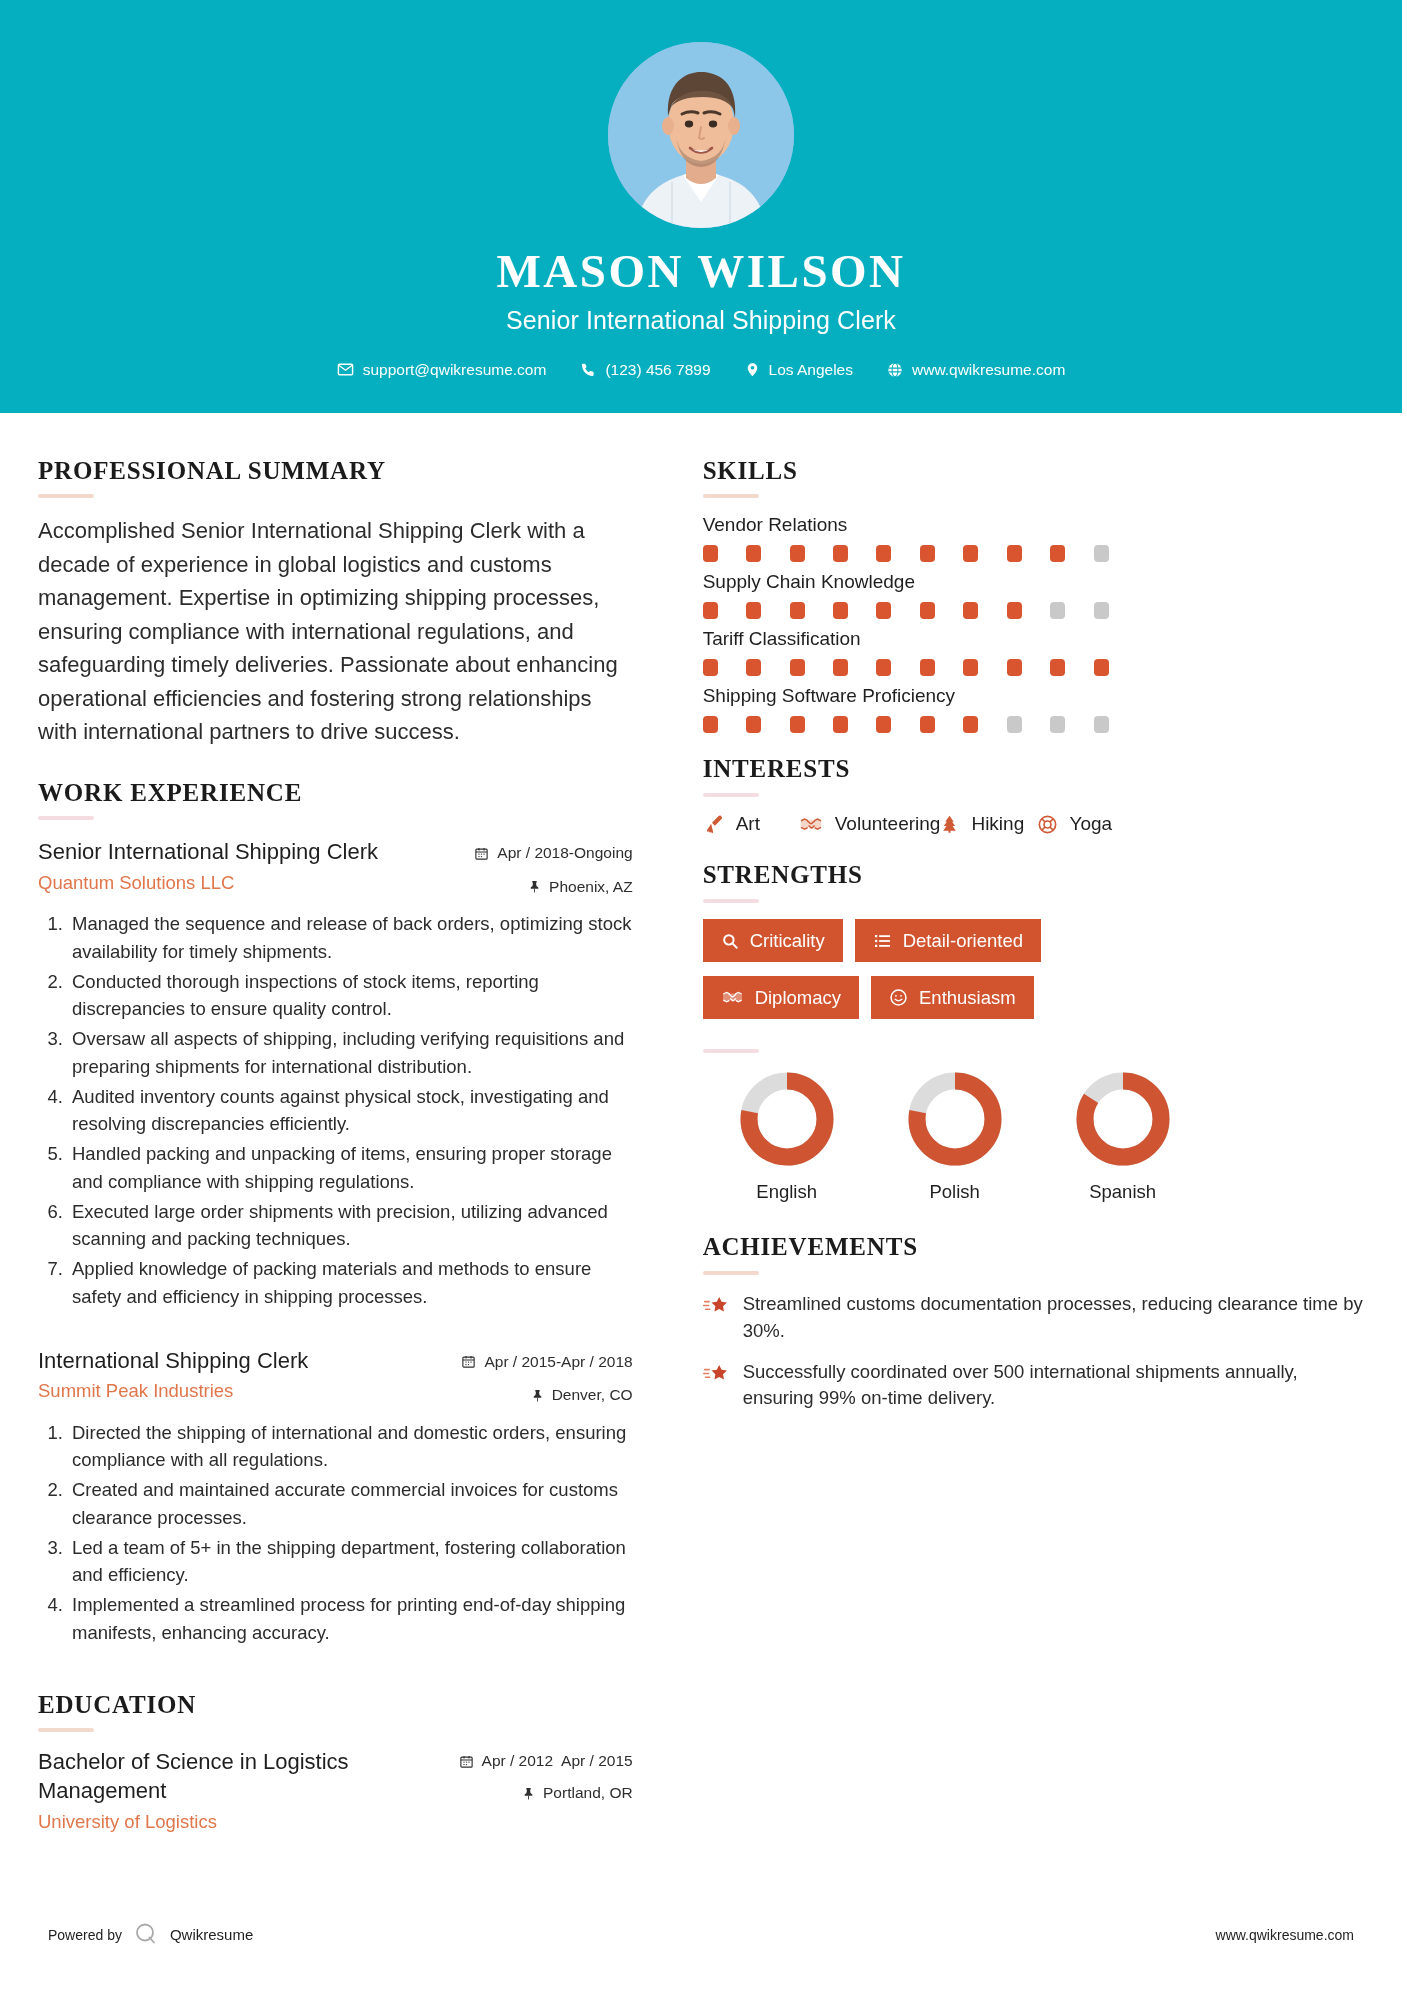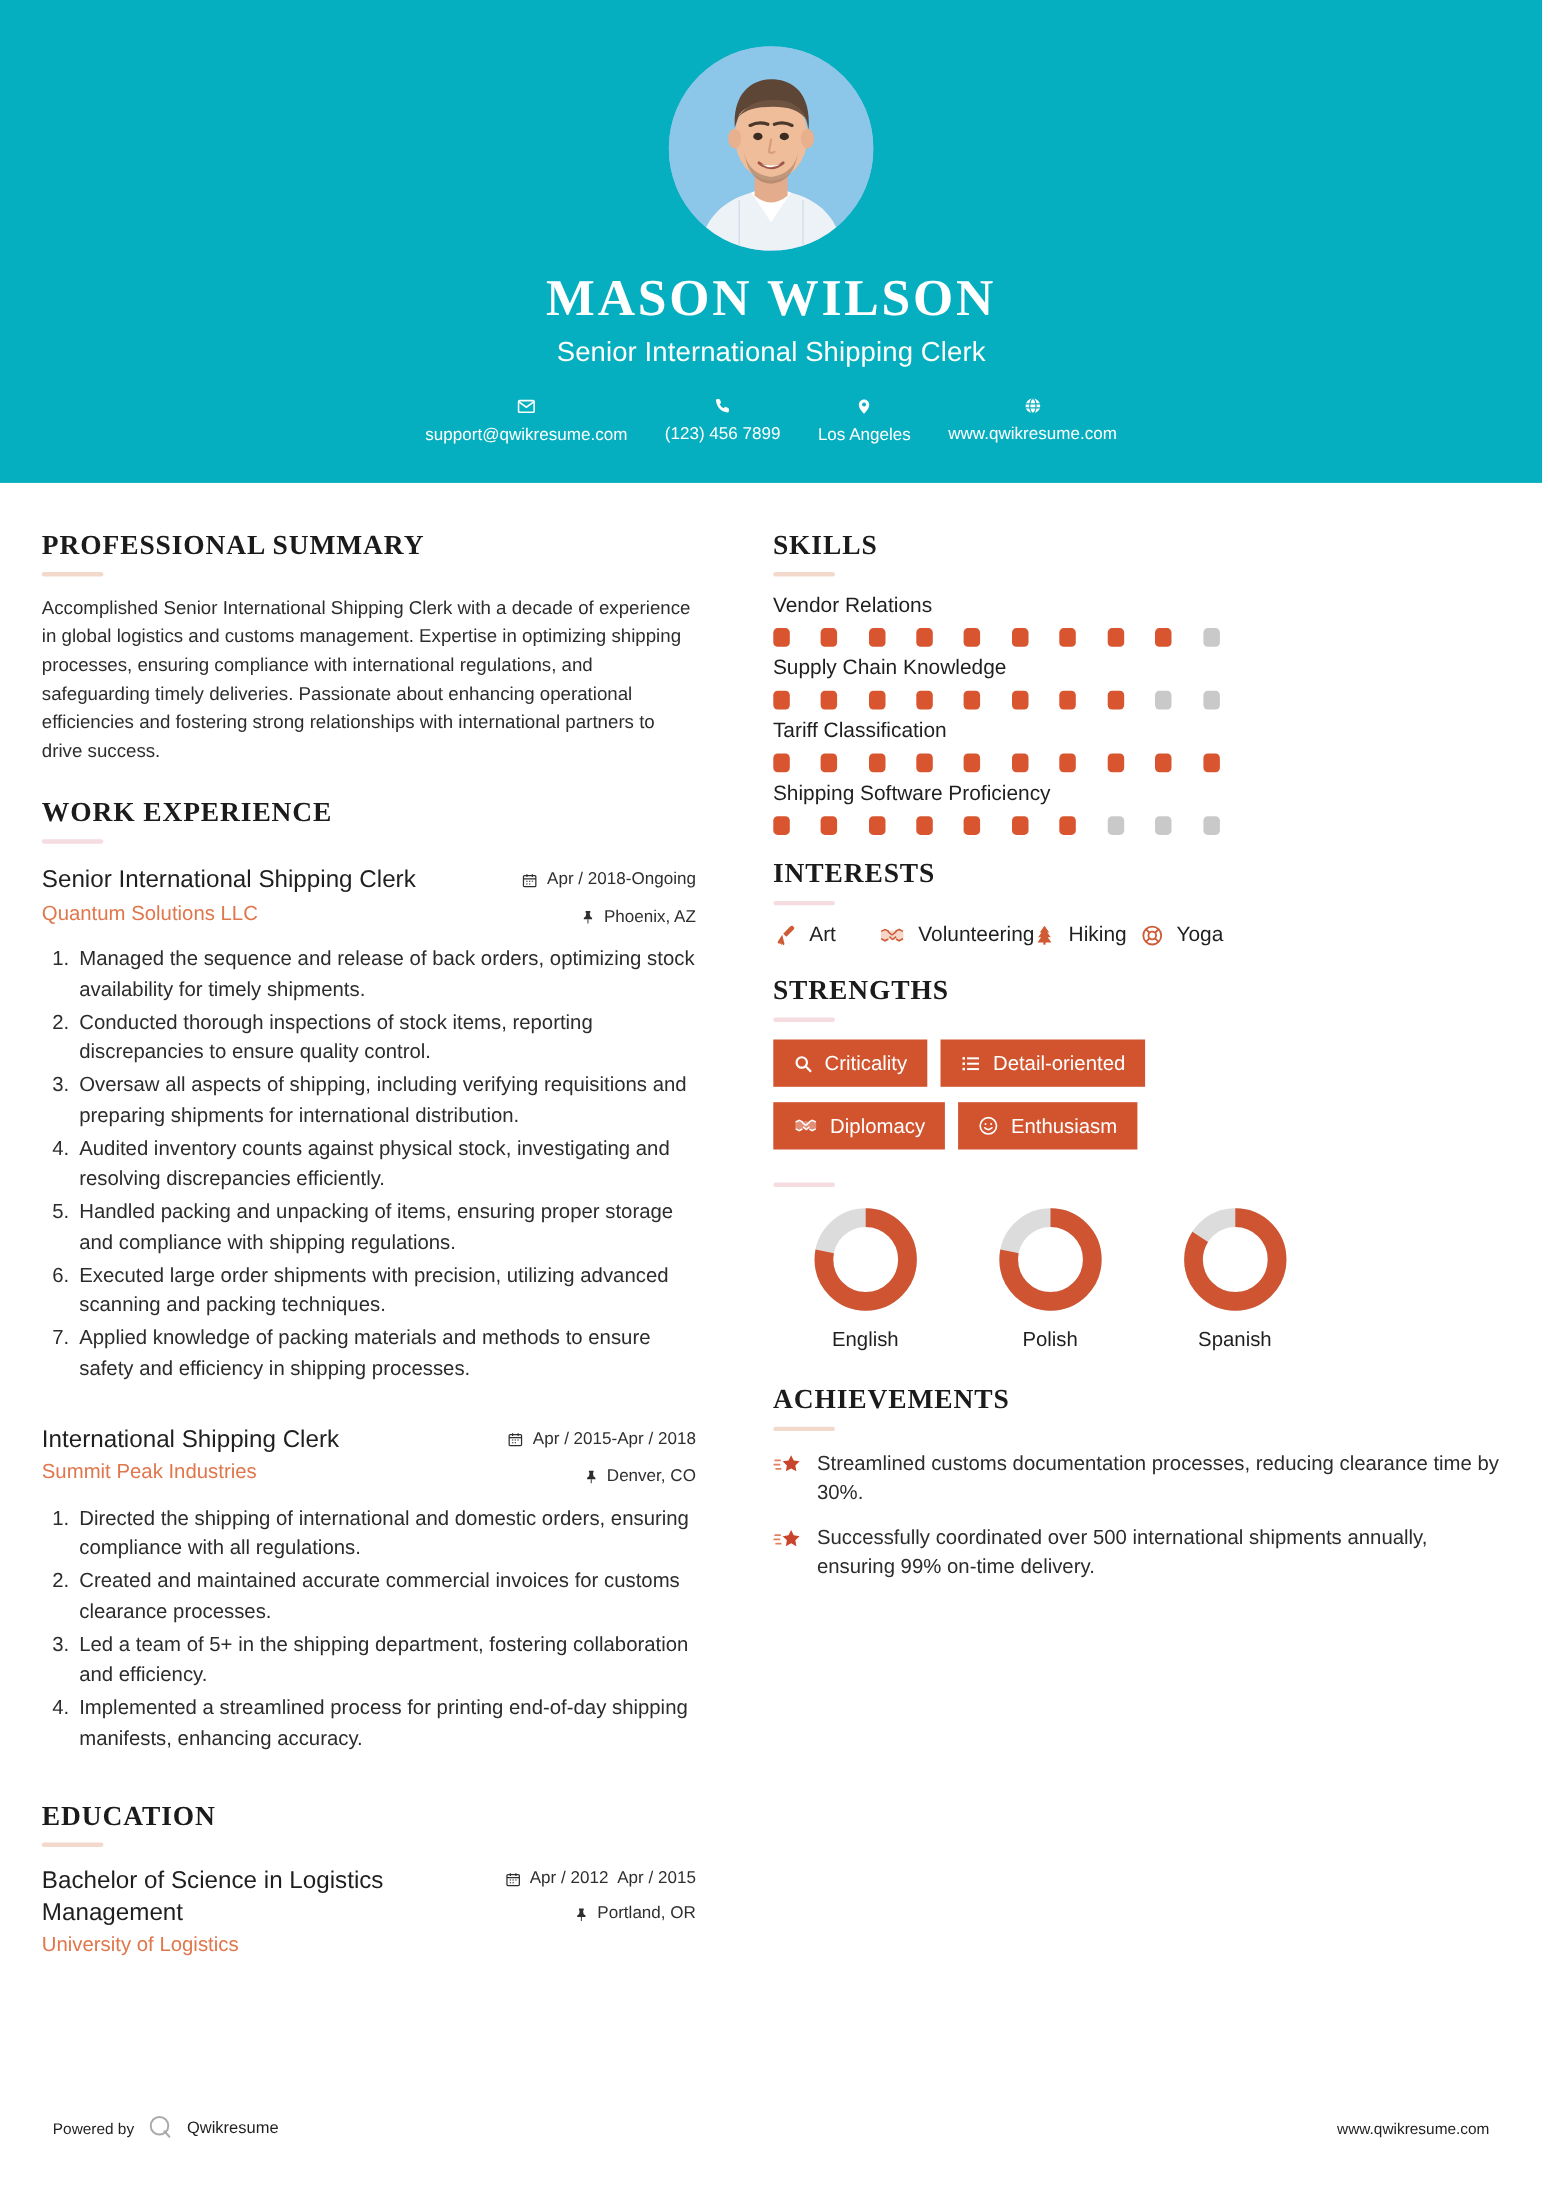--- a/index.html
+++ b/index.html
@@ -55,21 +55,20 @@
     gap: 0px;
     font-size: 15.5px;
     color: #ffffff;
   }
   .contact-item {
     display: flex;
     align-items: center;
     gap: 9px;
     padding: 0 17px;
     white-space: nowrap;
-    flex-direction: column;
   }
   .contact-item svg { display: block; }
 
   
   .body-grid {
     display: flex;
     padding: 44px 38px 0 38px;
     gap: 0;
     align-items: flex-start;
   }
@@ -90,21 +89,21 @@
     width: 56px;
     height: 4px;
     background: #F2D9CB;
     margin: 9px 0 16px 0;
     border-radius: 2px;
   }
   .sec-rule.pink { background: #F4DCE0; }
 
   
   .summary-text {
-    font-size: 17px;
+    font-size: 22px;
     line-height: 1.52;
     color: #2c2c2c;
   }
 
   
   .mt-block { margin-top: 30px; }
   .job { margin-bottom: 6px; }
   .job-head {
     display: flex;
     justify-content: space-between;

